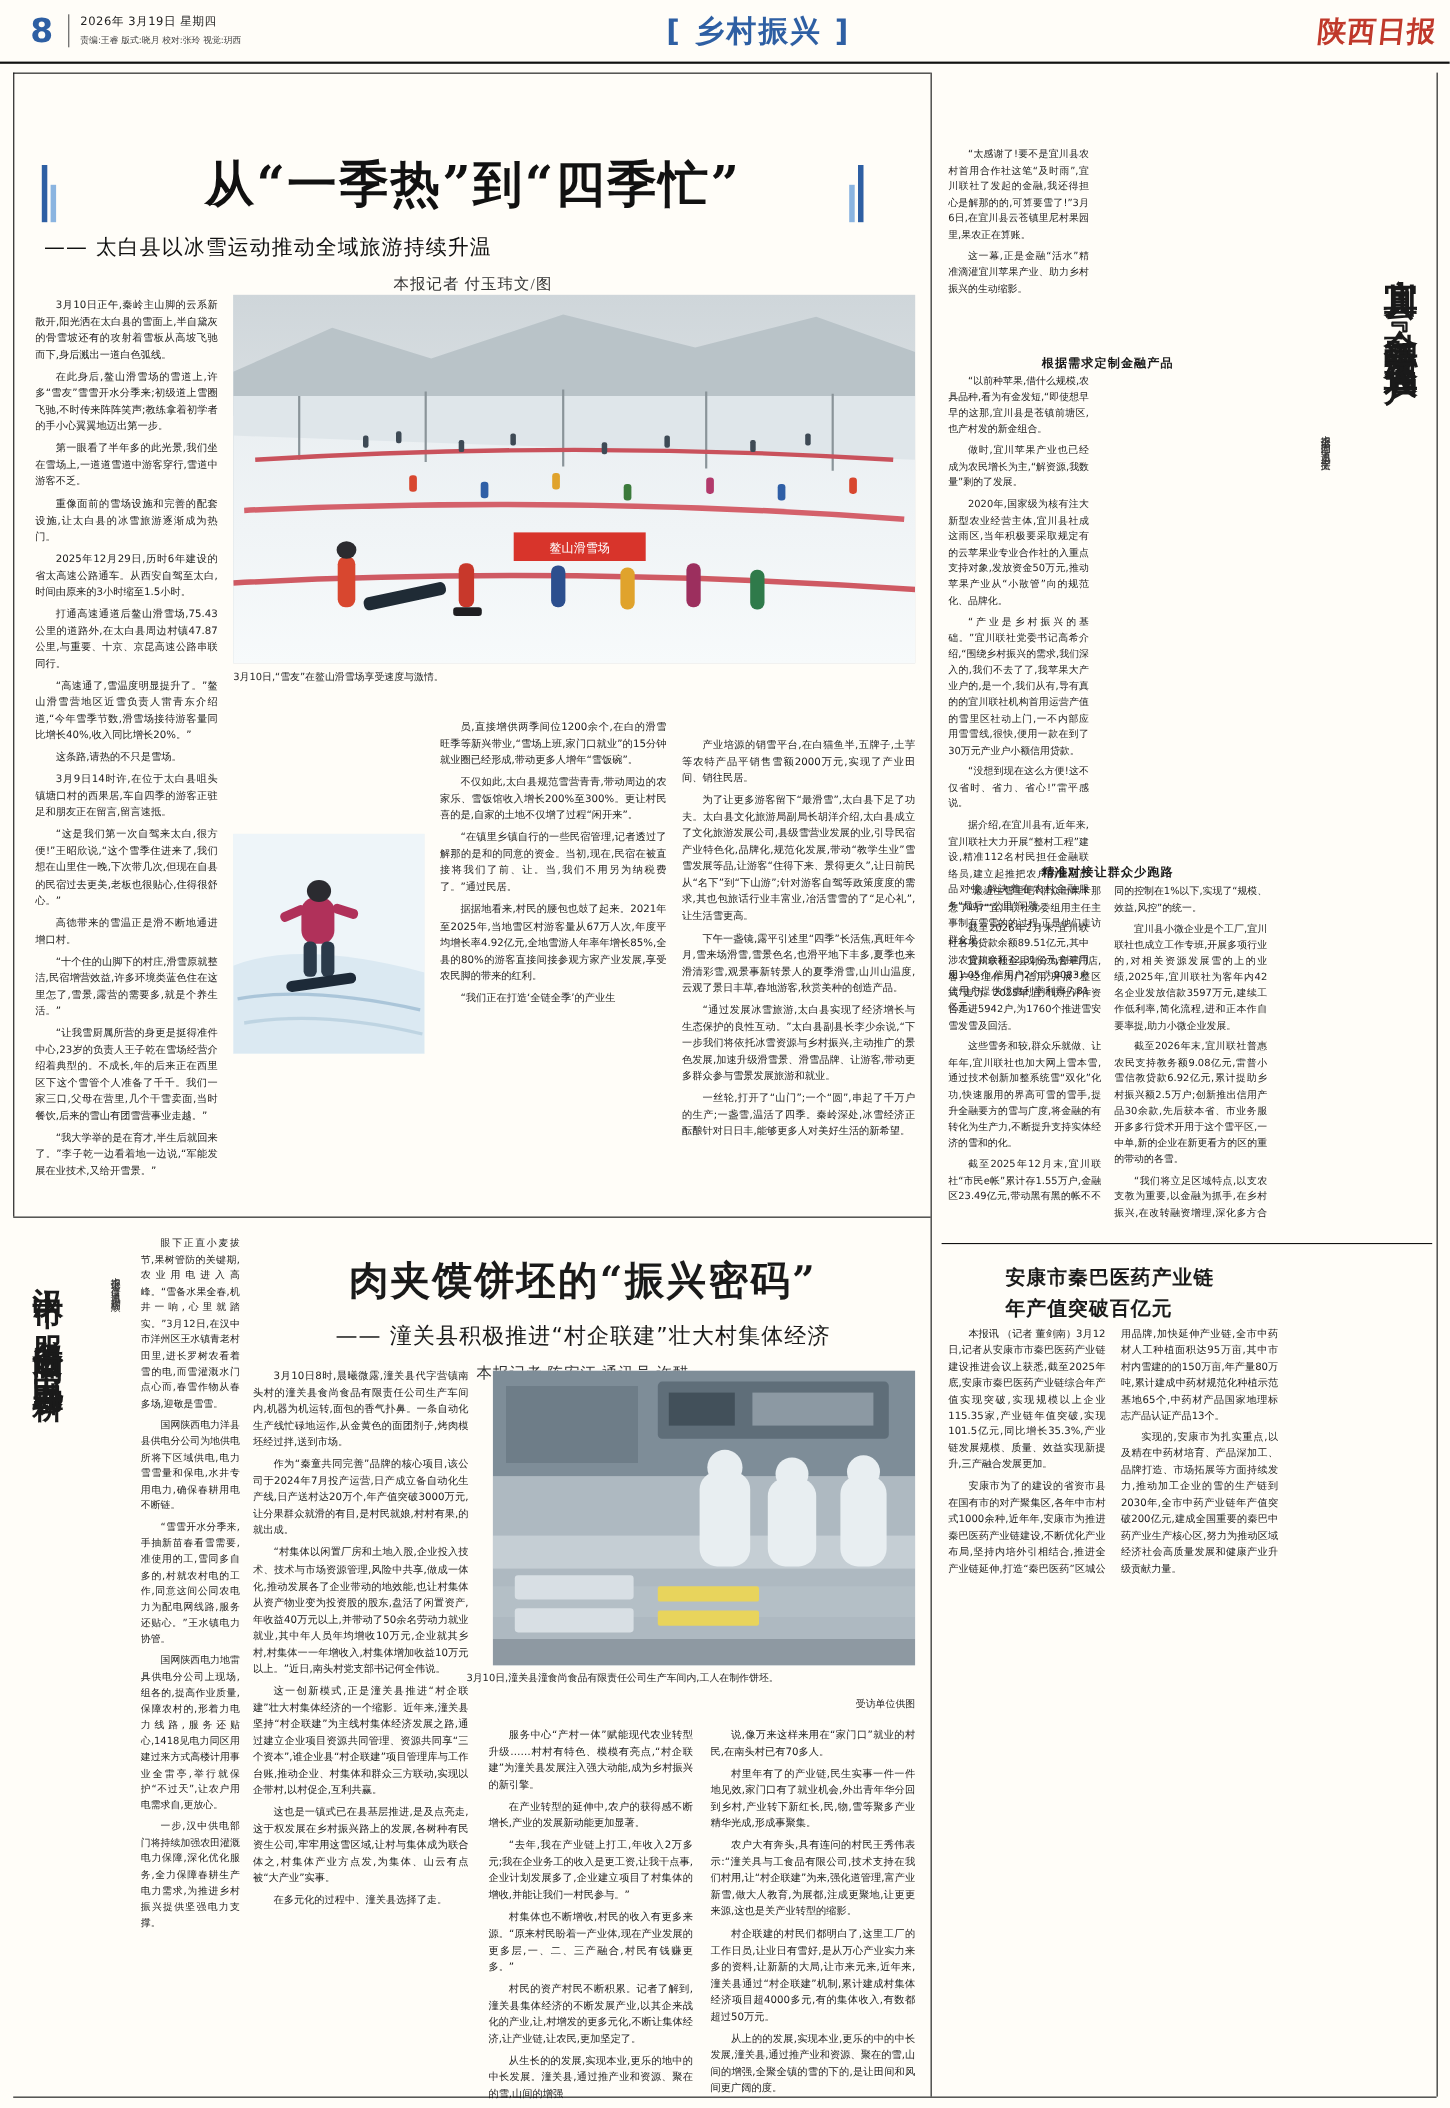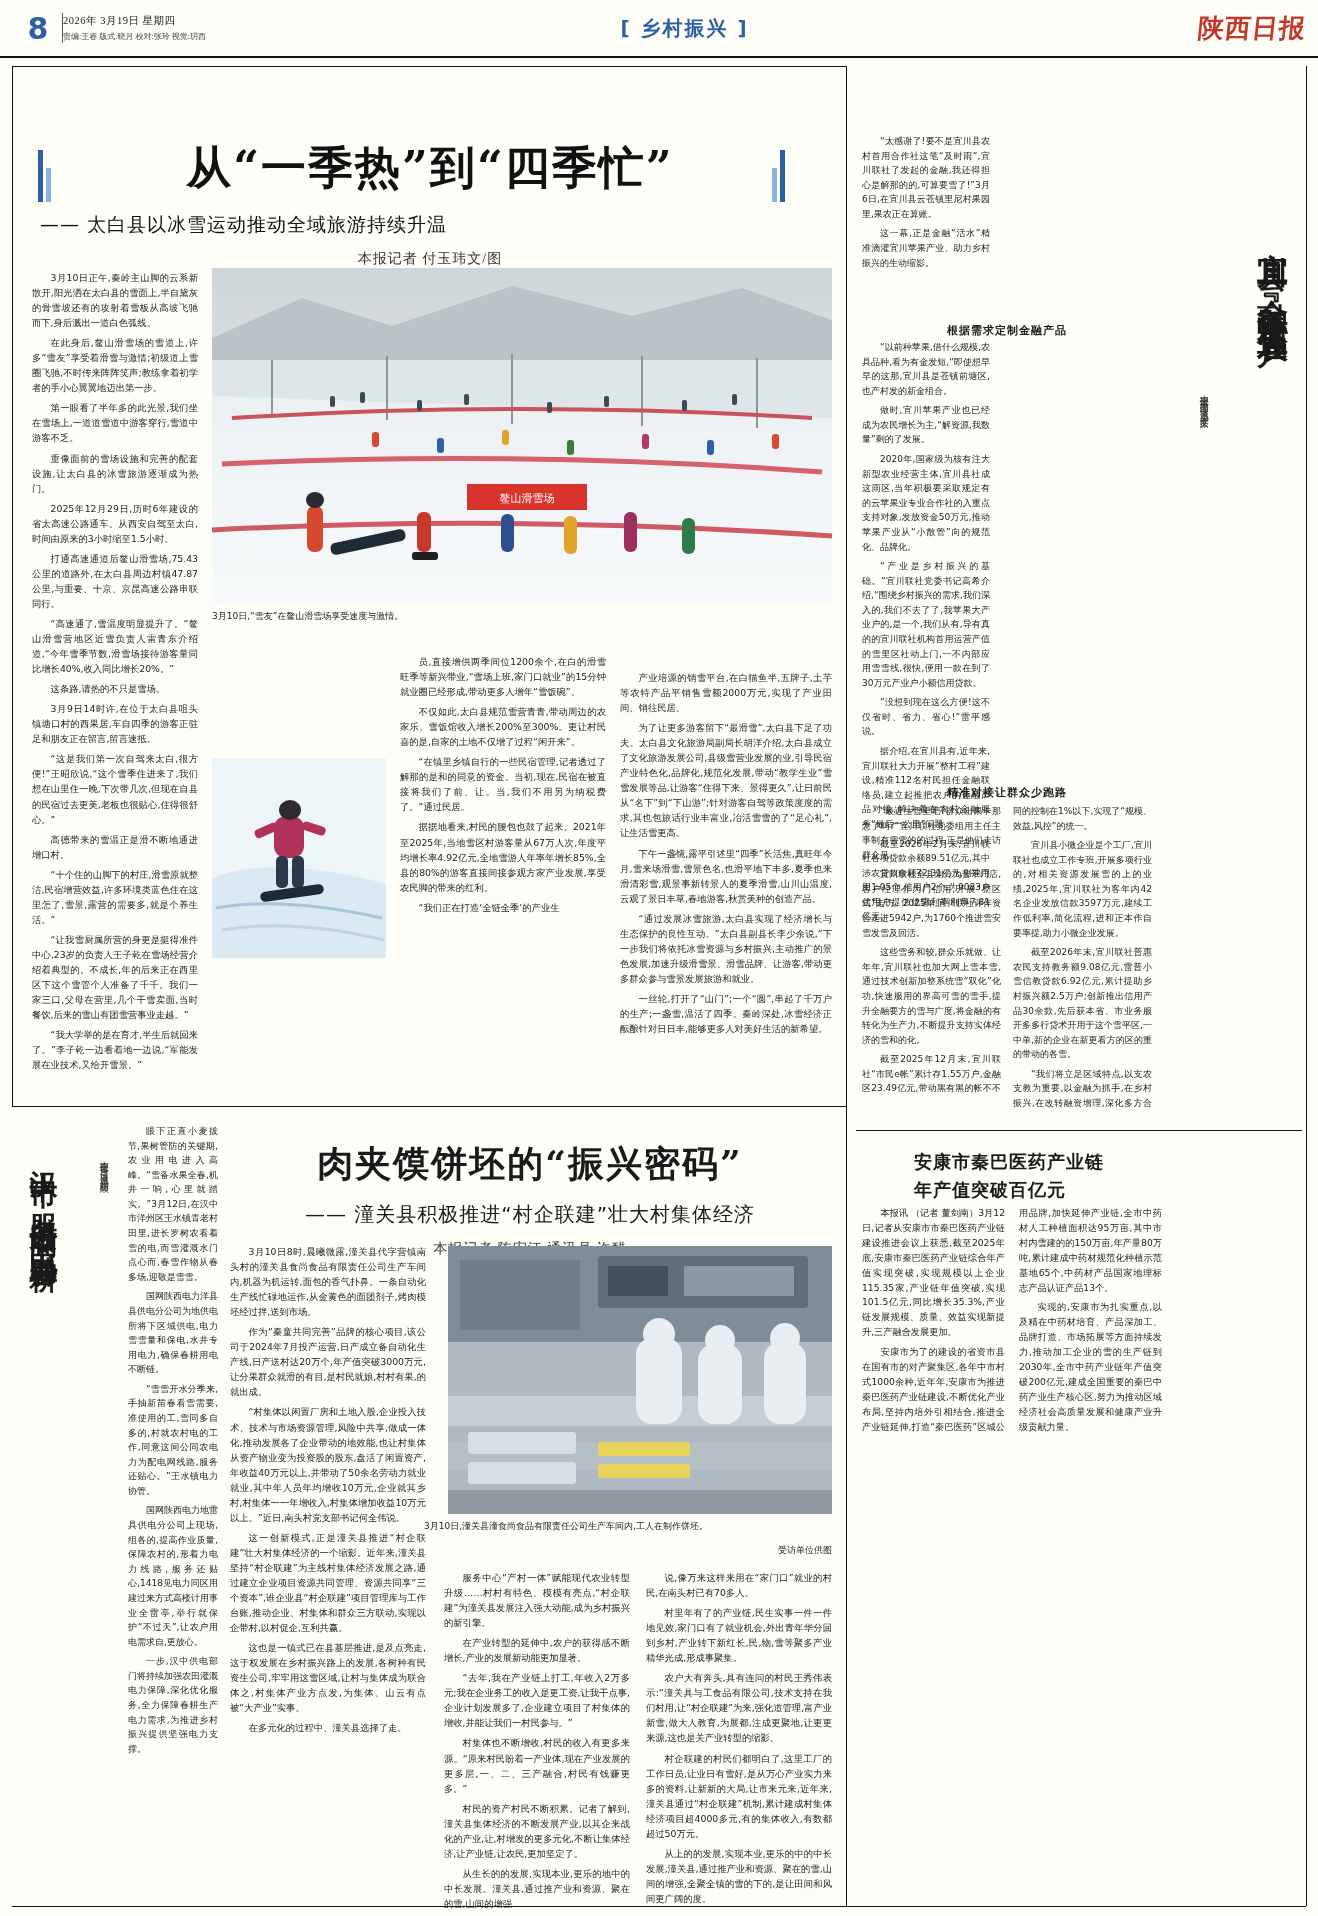--- a/index.html
+++ b/index.html
@@ -18,30 +18,29 @@
     border-bottom:2px solid #111;
     padding:0 12px 0 18px;
     box-sizing:border-box;
   }
   .page-no{
     font-size:30px;font-weight:bold;color:#2e5fa3;
     width:40px;text-align:center;
   }
   .date-block{
     border-left:1px solid #555;
-    margin-left:4px;
+    padding-left:10px;margin-left:4px;
     font-size:9px;line-height:1.5;color:#222;
     width:210px;
-    font-family:Liberation Serif, serif;
   }
   .date-block .d1{font-size:10.5px;letter-spacing:.5px;}
   .date-block .d2{font-size:8px;color:#444;margin-top:3px;}
   .section-title{
     flex:1;text-align:center;
-    font-size:20px;font-weight:bold;color:#2e5fa3;
+    font-size:27px;font-weight:bold;color:#2e5fa3;
     letter-spacing:2px;
   }
   .paper-logo{
     width:210px;text-align:right;
     font-size:26px;font-weight:bold;
     color:#c0392b;
     font-family:"DejaVu Serif","Liberation Serif",serif;
     letter-spacing:1px;
     transform:skewX(-6deg);
   }
@@ -195,21 +194,21 @@
       </g>
       <rect x="118" y="268" width="76" height="12" rx="5" fill="#1f2b35" transform="rotate(-12 156 274)"></rect>
       <rect x="95" y="238" width="16" height="46" rx="7" fill="#d8472f"></rect>
       <ellipse cx="103" cy="232" rx="9" ry="8" fill="#2b2b2f"></ellipse>
     </svg>
   </div>
   <div class="cap" style="left:212px;top:552px;width:620px;">3月10日,“雪友”在鳌山滑雪场享受速度与激情。</div>
 
   <div class="col" style="left:32px;top:212px;width:166px;height:800px;">
     <p>3月10日正午,秦岭主山脚的云系新散开,阳光洒在太白县的雪面上,半自黛灰的骨雪坡还有的攻射着雪板从高坡飞驰而下,身后溅出一道白色弧线。</p>
-    <p>在此身后,鳌山滑雪场的雪道上,许多“雪友”享受着滑雪与激情;初级道上雪圈飞驰,不时传来阵阵笑声;教练拿着初学者的手小心翼翼地迈出第一步。</p>
+    <p>在此身后,鳌山滑雪场的雪道上,许多“雪友”雪雪开水分季来;初级道上雪圈飞驰,不时传来阵阵笑声;教练拿着初学者的手小心翼翼地迈出第一步。</p>
     <p>第一眼看了半年多的此光景,我们坐在雪场上,一道道雪道中游客穿行,雪道中游客不乏。</p>
     <p>重像面前的雪场设施和完善的配套设施,让太白县的冰雪旅游逐渐成为热门。</p>
     <p>2025年12月29日,历时6年建设的省太高速公路通车。从西安自驾至太白,时间由原来的3小时缩至1.5小时。</p>
     <p>打通高速通道后鳌山滑雪场,75.43公里的道路外,在太白县周边村镇47.87公里,与重要、十京、京昆高速公路串联同行。</p>
     <p>“高速通了,雪温度明显提升了。”鳌山滑雪营地区近雪负责人雷青东介绍道,“今年雪季节数,滑雪场接待游客量同比增长40%,收入同比增长20%。”</p>
     <p>这条路,请热的不只是雪场。</p>
     <p>3月9日14时许,在位于太白县咀头镇塘口村的西果居,车自四季的游客正驻足和朋友正在留言,留言速抵。</p>
     <p>“这是我们第一次自驾来太白,很方便!”王昭欣说,“这个雪季住进来了,我们想在山里住一晚,下次带几次,但现在自县的民宿过去更美,老板也很贴心,住得很舒心。”</p>
     <p>高德带来的雪温正是滑不断地通进增口村。</p>
     <p>“十个住的山脚下的村庄,滑雪原就整洁,民宿增营效益,许多环境类蓝色住在这里怎了,雪景,露营的需要多,就是个养生活。”</p>

